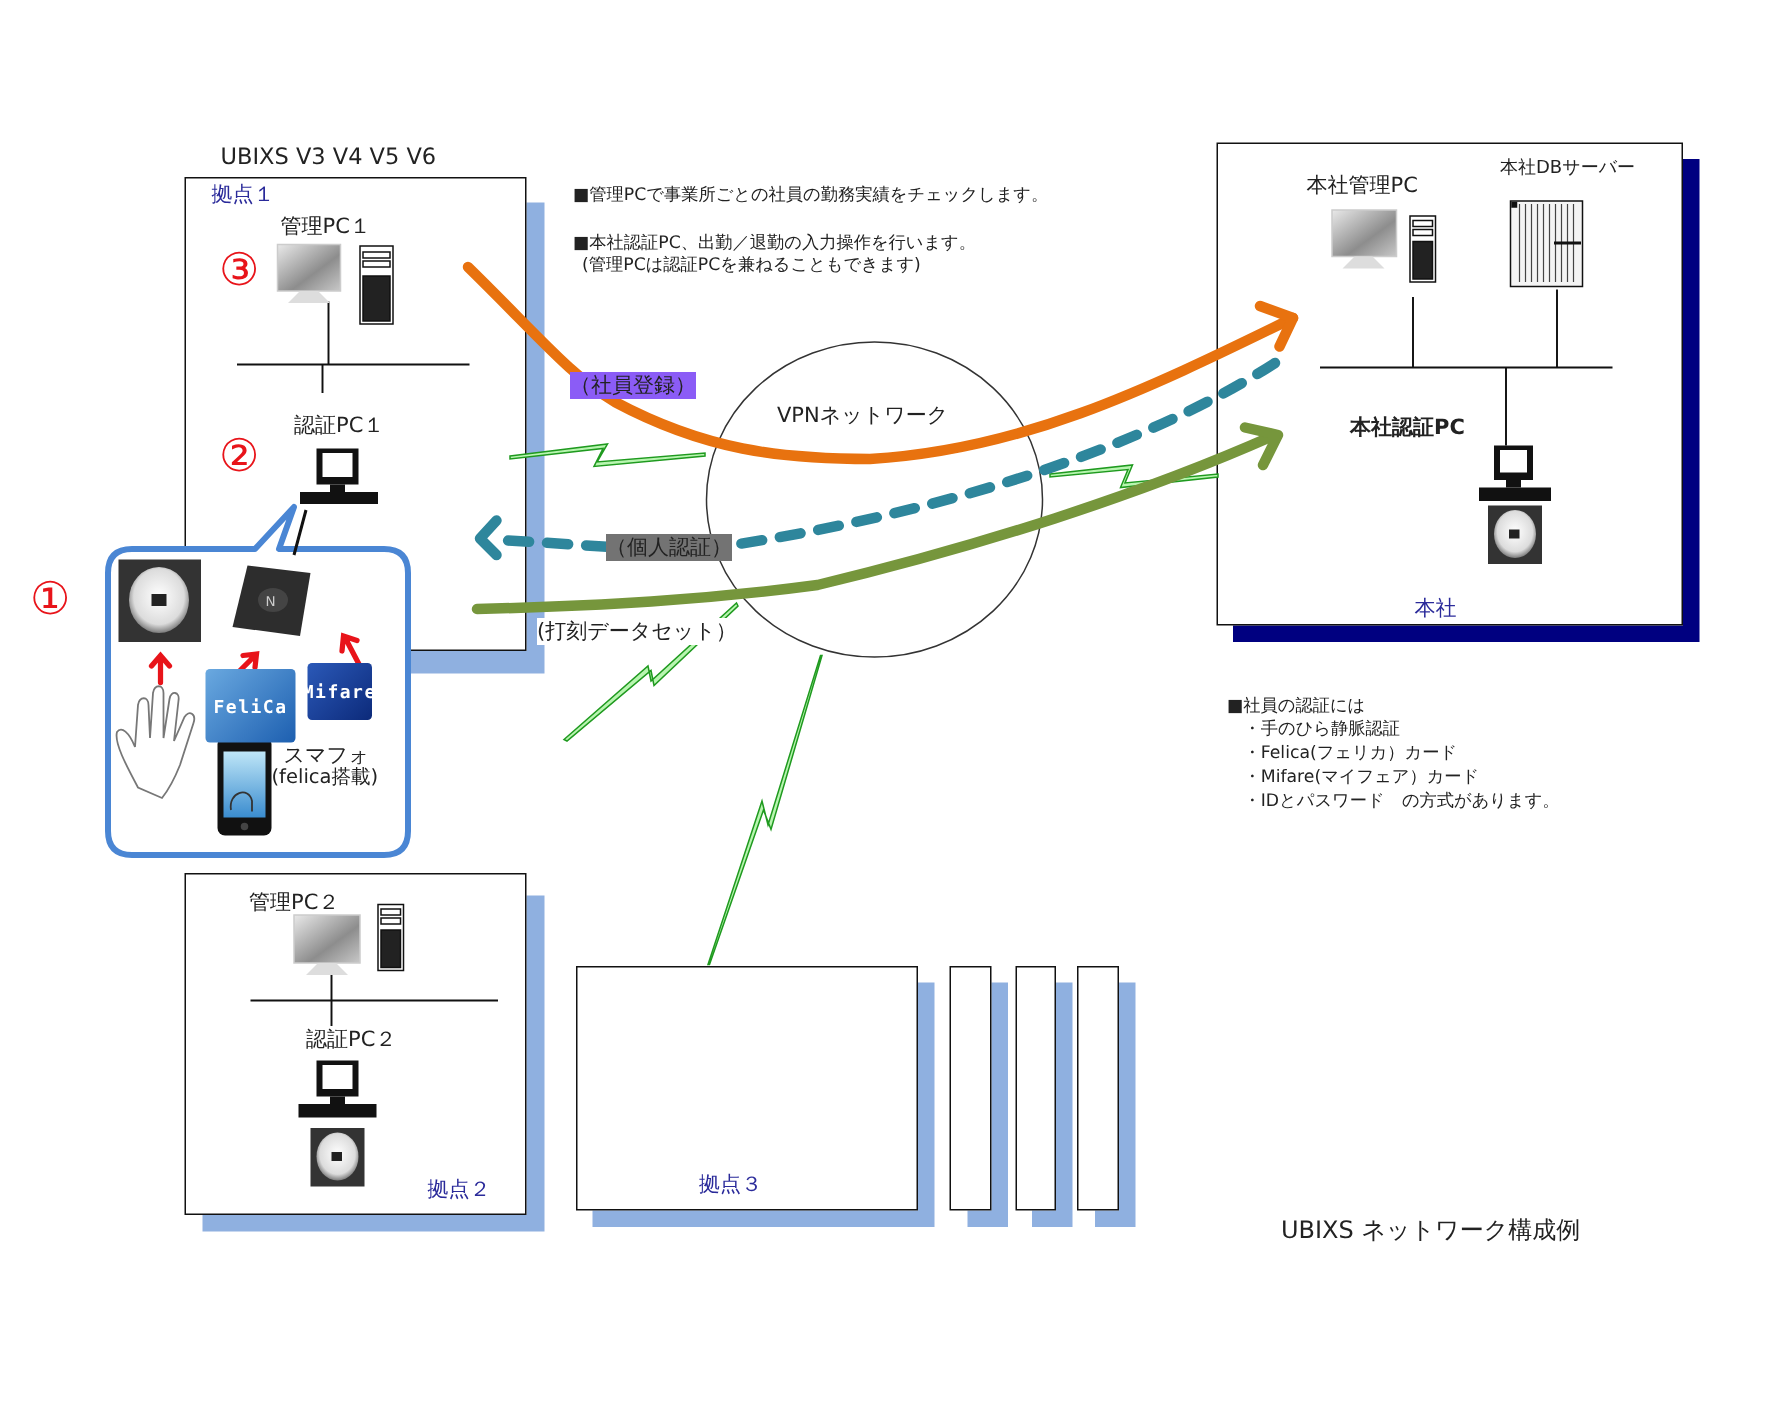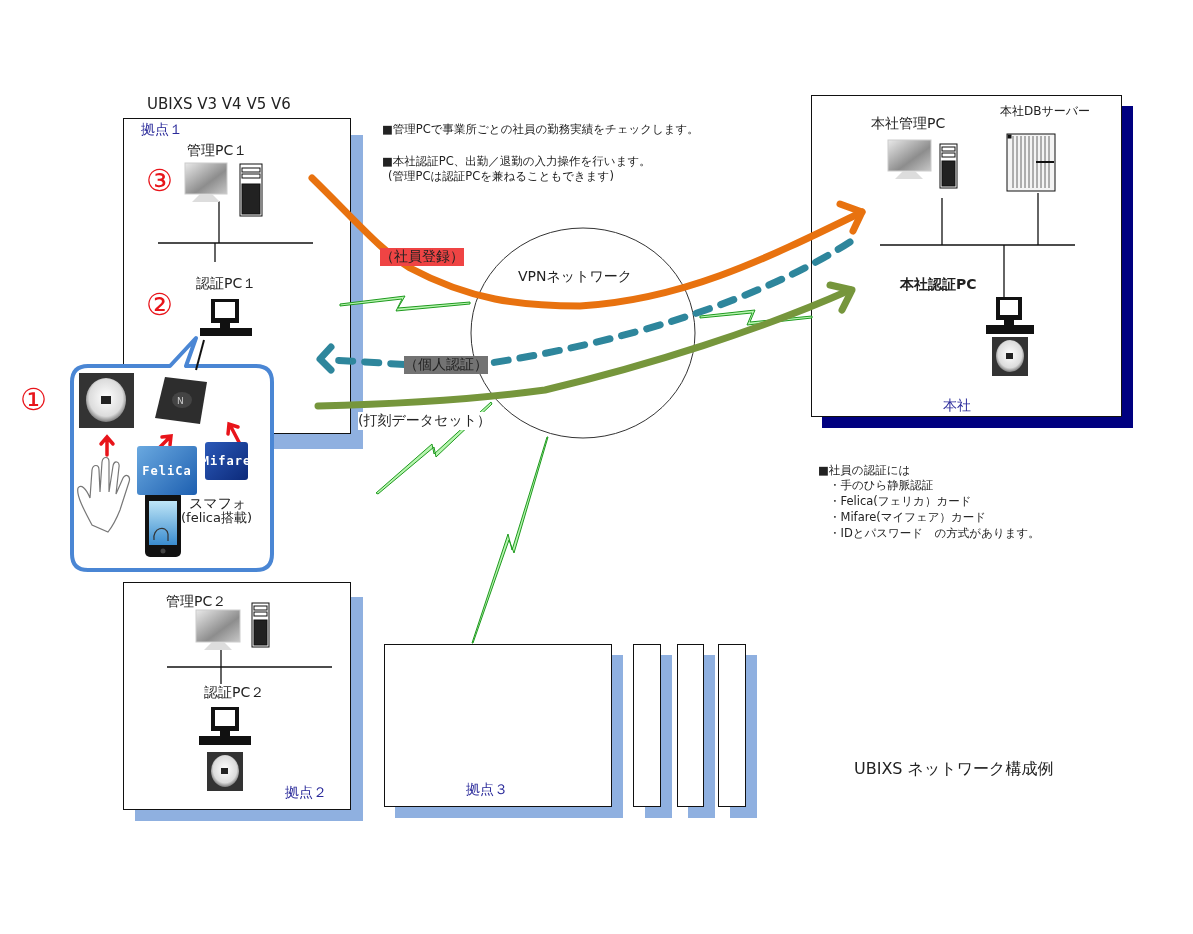--- a/index.html
+++ b/index.html
@@ -235,27 +235,27 @@
 
 <div class="abs site-label" style="left:466px;top:781px;">拠点３</div>
 
 <div class="abs txt" style="left:871px;top:115px;">本社管理PC</div>
 <div class="abs txt" style="left:1000px;top:103px;font-size:12px;">本社DBサーバー</div>
 <div class="abs txt" style="left:900px;top:276px;font-weight:bold;">本社認証PC</div>
 <div class="abs site-label" style="left:943px;top:397px;">本社</div>
 
 <div class="abs txt" style="left:518px;top:268px;">VPNネットワーク</div>
 
-<div class="abs txt" style="left:380px;top:248px;background:#ef4444;">（社員登録）</div>
+<div class="abs txt" style="left:380px;top:248px;background:#8b5cf6;">（社員登録）</div>
 <div class="abs txt" style="left:404px;top:356px;background:#737373;">（個人認証）</div>
 <div class="abs txt" style="left:358px;top:412px;background:#fff;">(打刻データセット）</div>
 
 <div class="abs small" style="left:382px;top:121px;">■管理PCで事業所ごとの社員の勤務実績をチェックします。</div>
 <div class="abs small" style="left:382px;top:153px;">■本社認証PC、出勤／退勤の入力操作を行います。</div>
 <div class="abs small" style="left:388px;top:168px;">(管理PCは認証PCを兼ねることもできます)</div>
 
 <div class="abs small" style="left:818px;top:462px;">■社員の認証には</div>
 <div class="abs small" style="left:829px;top:477px;">・手のひら静脈認証</div>
 <div class="abs small" style="left:829px;top:493px;">・Felica(フェリカ）カード</div>
 <div class="abs small" style="left:829px;top:509px;">・Mifare(マイフェア）カード</div>
 <div class="abs small" style="left:829px;top:525px;">・IDとパスワード　の方式があります。</div>
 
-<div class="abs txt" style="left:854px;top:759px;font-size:16px;">UBIXS ネットワーク構成例</div>
+<div class="abs txt" style="left:854px;top:810px;font-size:16px;">UBIXS ネットワーク構成例</div>
 
 </body></html>

